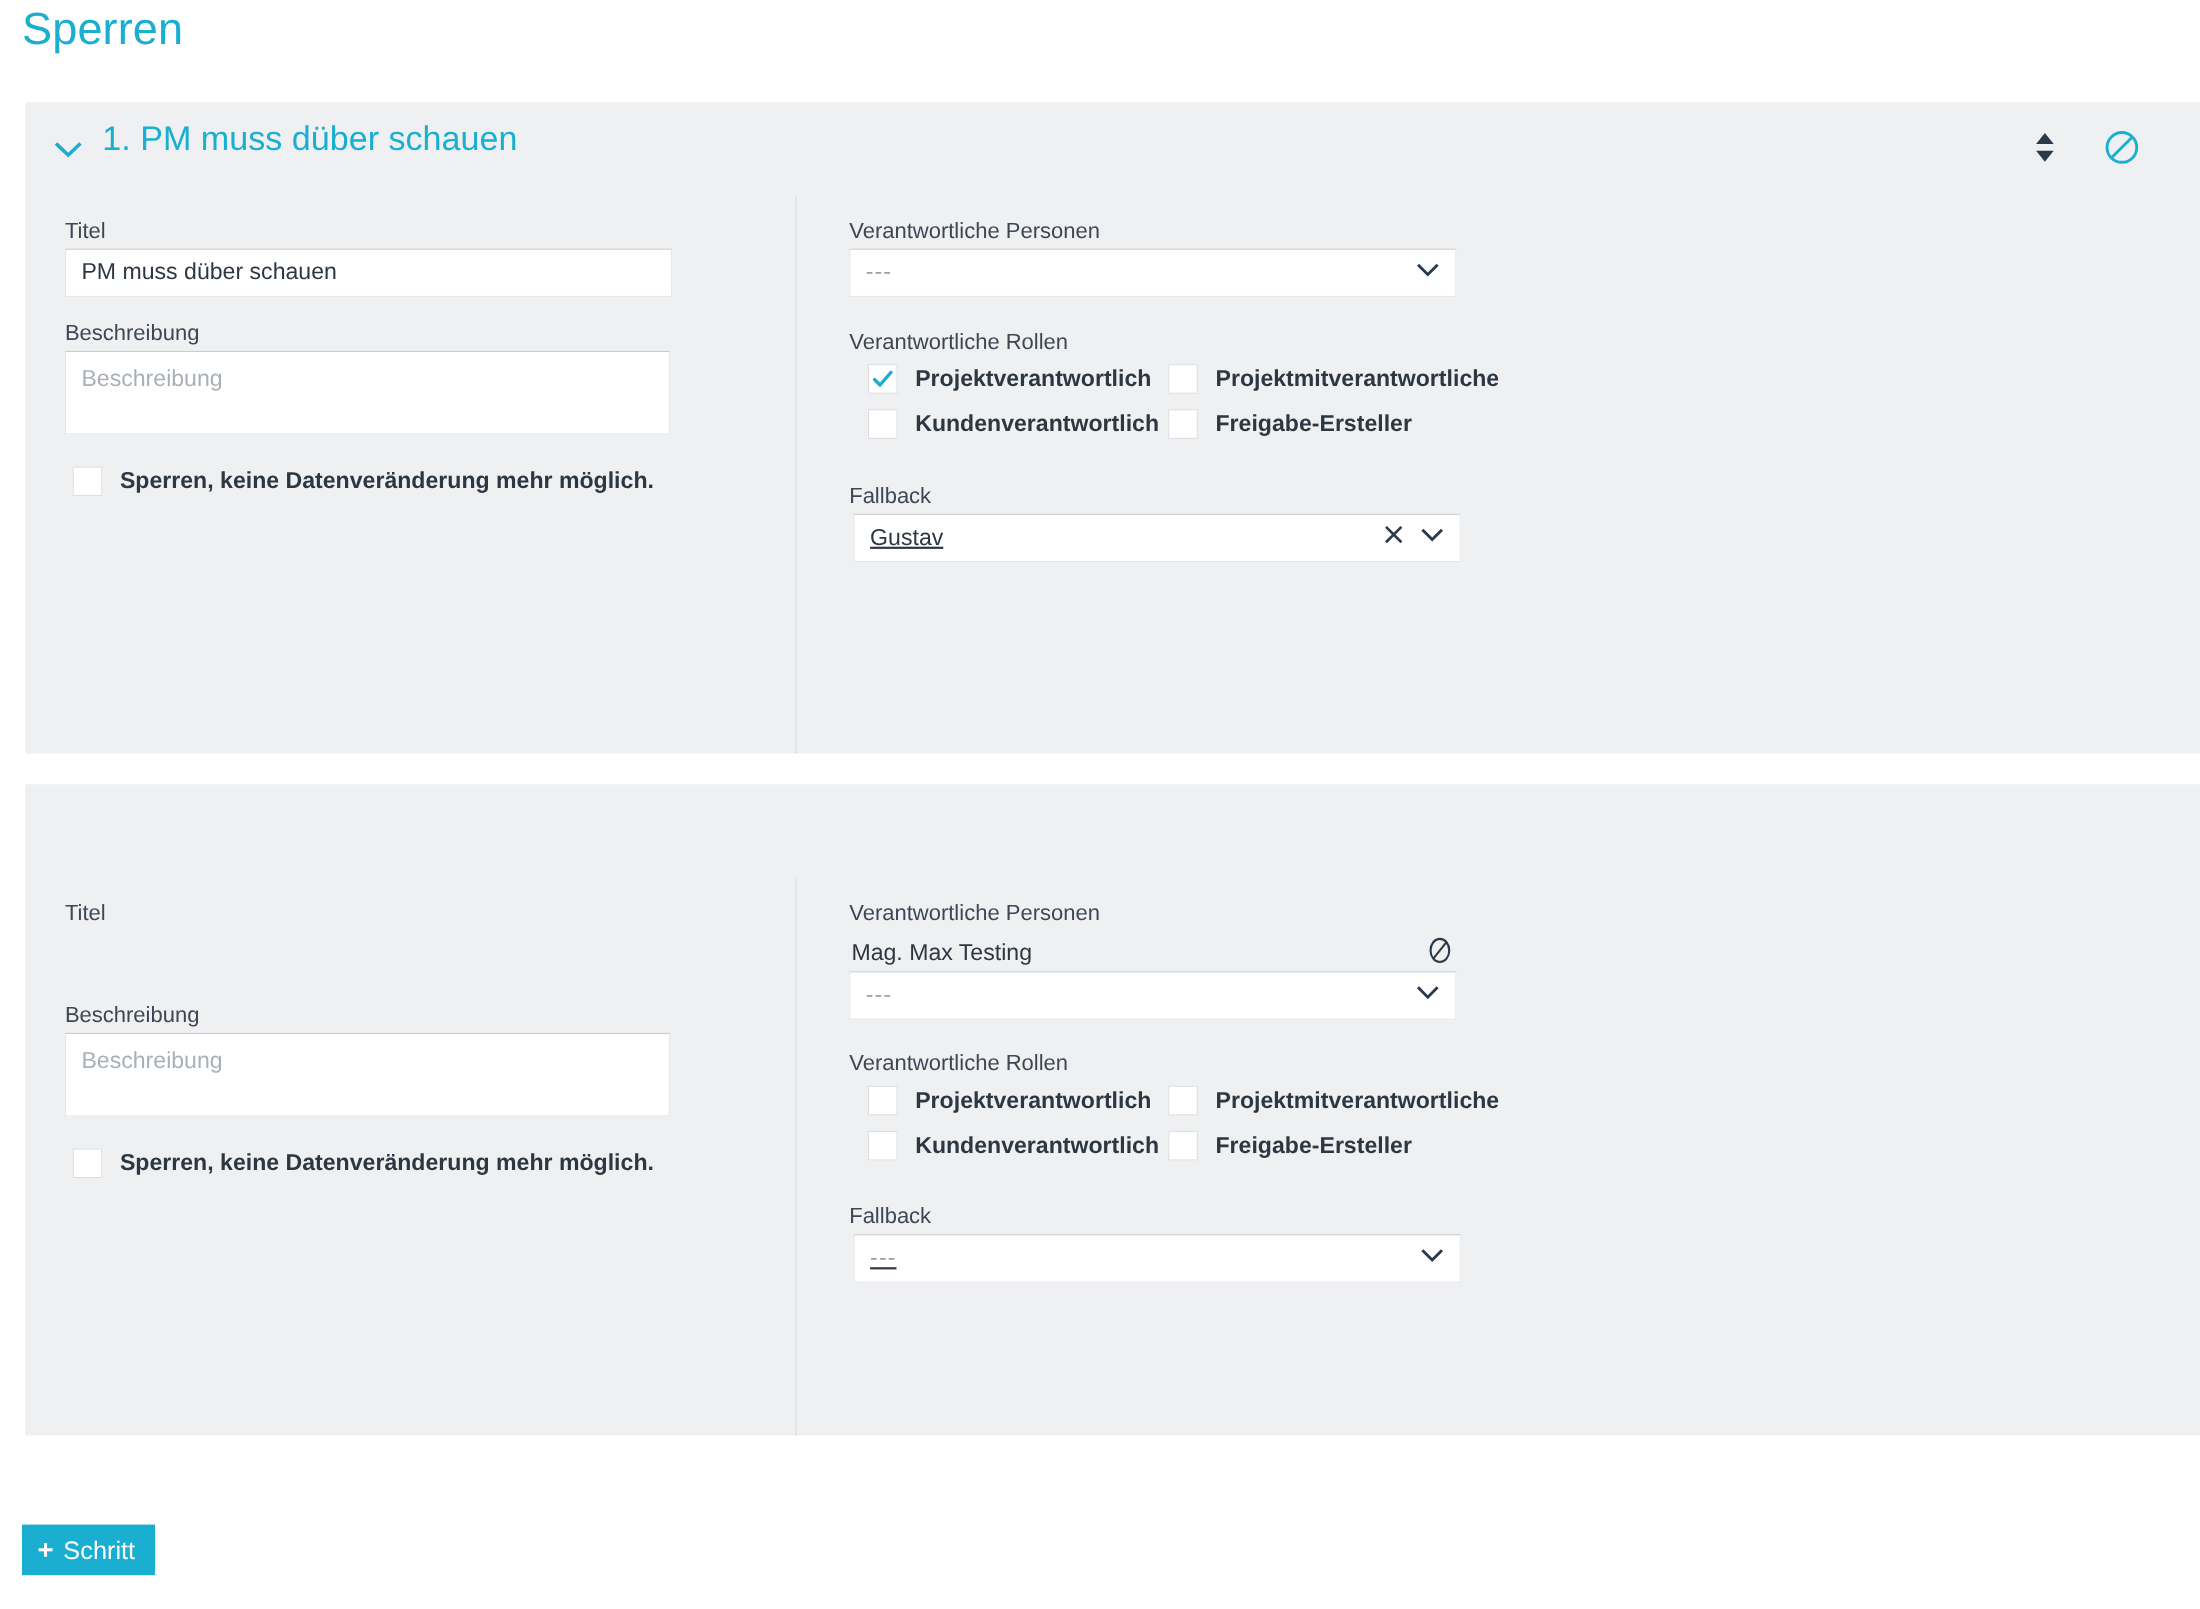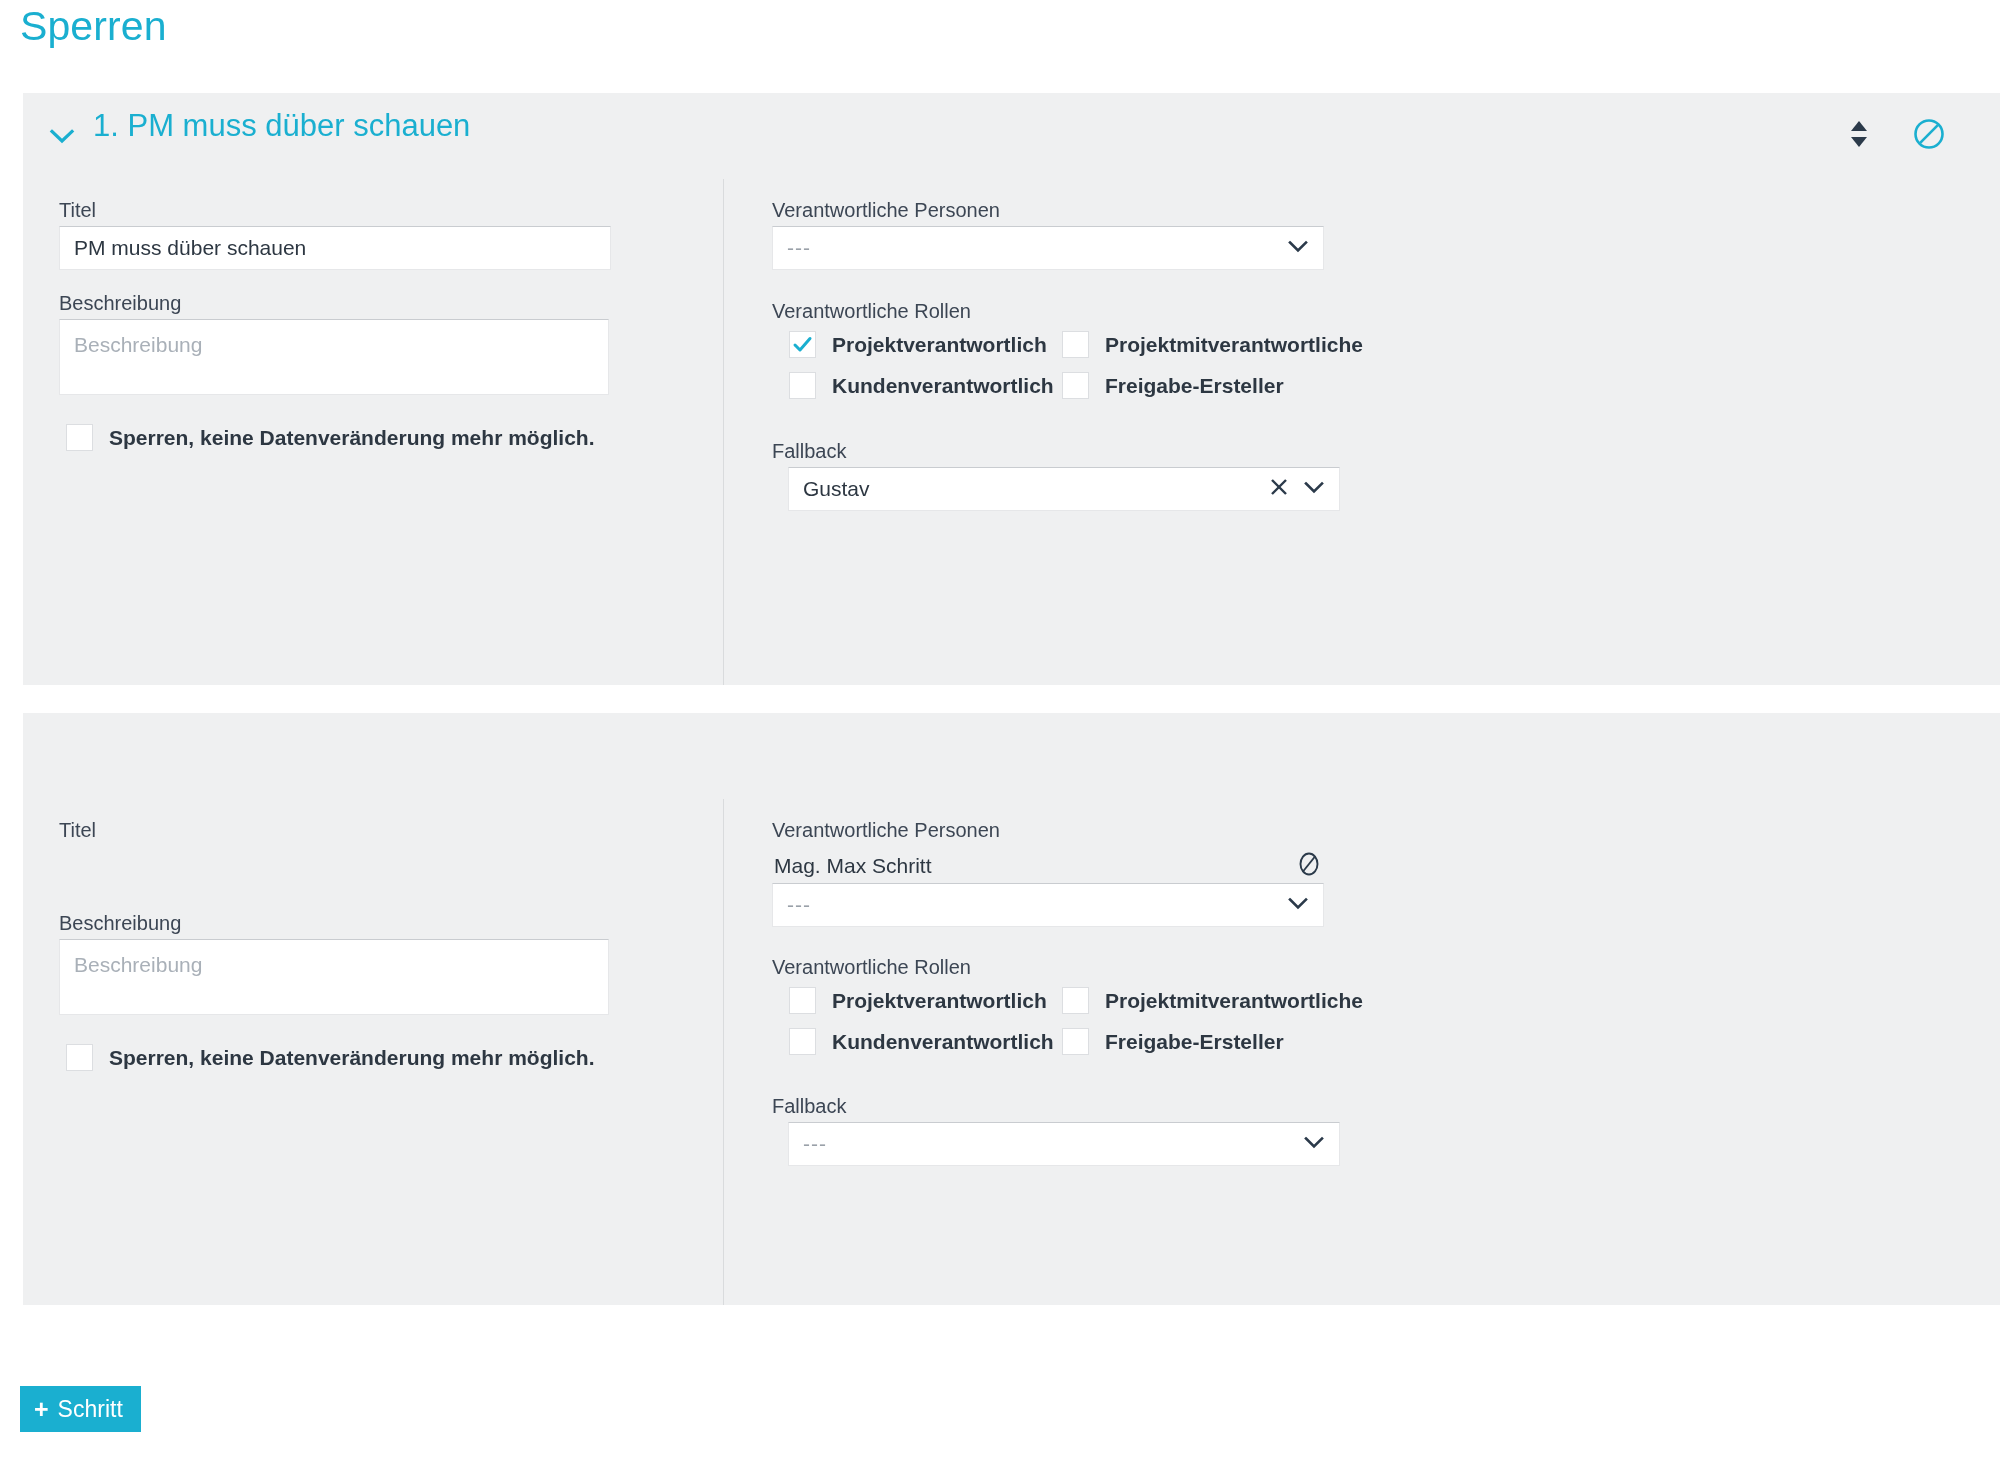--- a/index.html
+++ b/index.html
@@ -205,21 +205,21 @@
 
   .rc-rollen-label { position: absolute; left: 48px; }
   .rc-rollen-grid  { position: absolute; left: 65px; }
   .rc-rollen-grid .grid {
     display: grid;
     grid-template-columns: 273px auto;
     row-gap: 14px;
   }
 
   .rc-fb-label  { position: absolute; left: 48px; }
-  .rc-fb-select { position: absolute; left: 64px; width: 552px; }
+  .rc-fb-select { position: absolute; left: 52px; width: 552px; text-decoration: underline; }
 
   
   #step-0 .rc-pers-select { top: 47px; }
   #step-0 .rc-rollen-label { top: 122px; }
   #step-0 .rc-rollen-grid  { top: 152px; }
   #step-0 .rc-fb-label     { top: 262px; }
   #step-0 .rc-fb-select    { top: 288px; }
 
   
   #step-1 .rc-pers-select { top: 84px; }
@@ -385,21 +385,21 @@
         </label>
       </div>
 
       <div class="col-divider"></div>
 
       <div class="col-right">
 
         <div class="fld-label rc-pers-label">Verantwortliche Personen</div>
 
         <div class="rc-pers-chip">
-          <span class="rc-pers-chip-name">Mag. Max Schritt</span>
+          <span class="rc-pers-chip-name">Mag. Max Testing</span>
           <span>
             <svg width="30" height="30" viewBox="0 0 30 30" aria-hidden="true">
               <ellipse cx="15" cy="15" rx="8.5" ry="10.5" fill="none" stroke="#2b3a4a" stroke-width="1.9"></ellipse>
               <line x1="9" y1="22.5" x2="21" y2="7.5" stroke="#2b3a4a" stroke-width="1.9"></line>
             </svg>
           </span>
         </div>
 
         <div class="sel-box rc-pers-select">
           <span class="sel-value placeholder">---</span>

